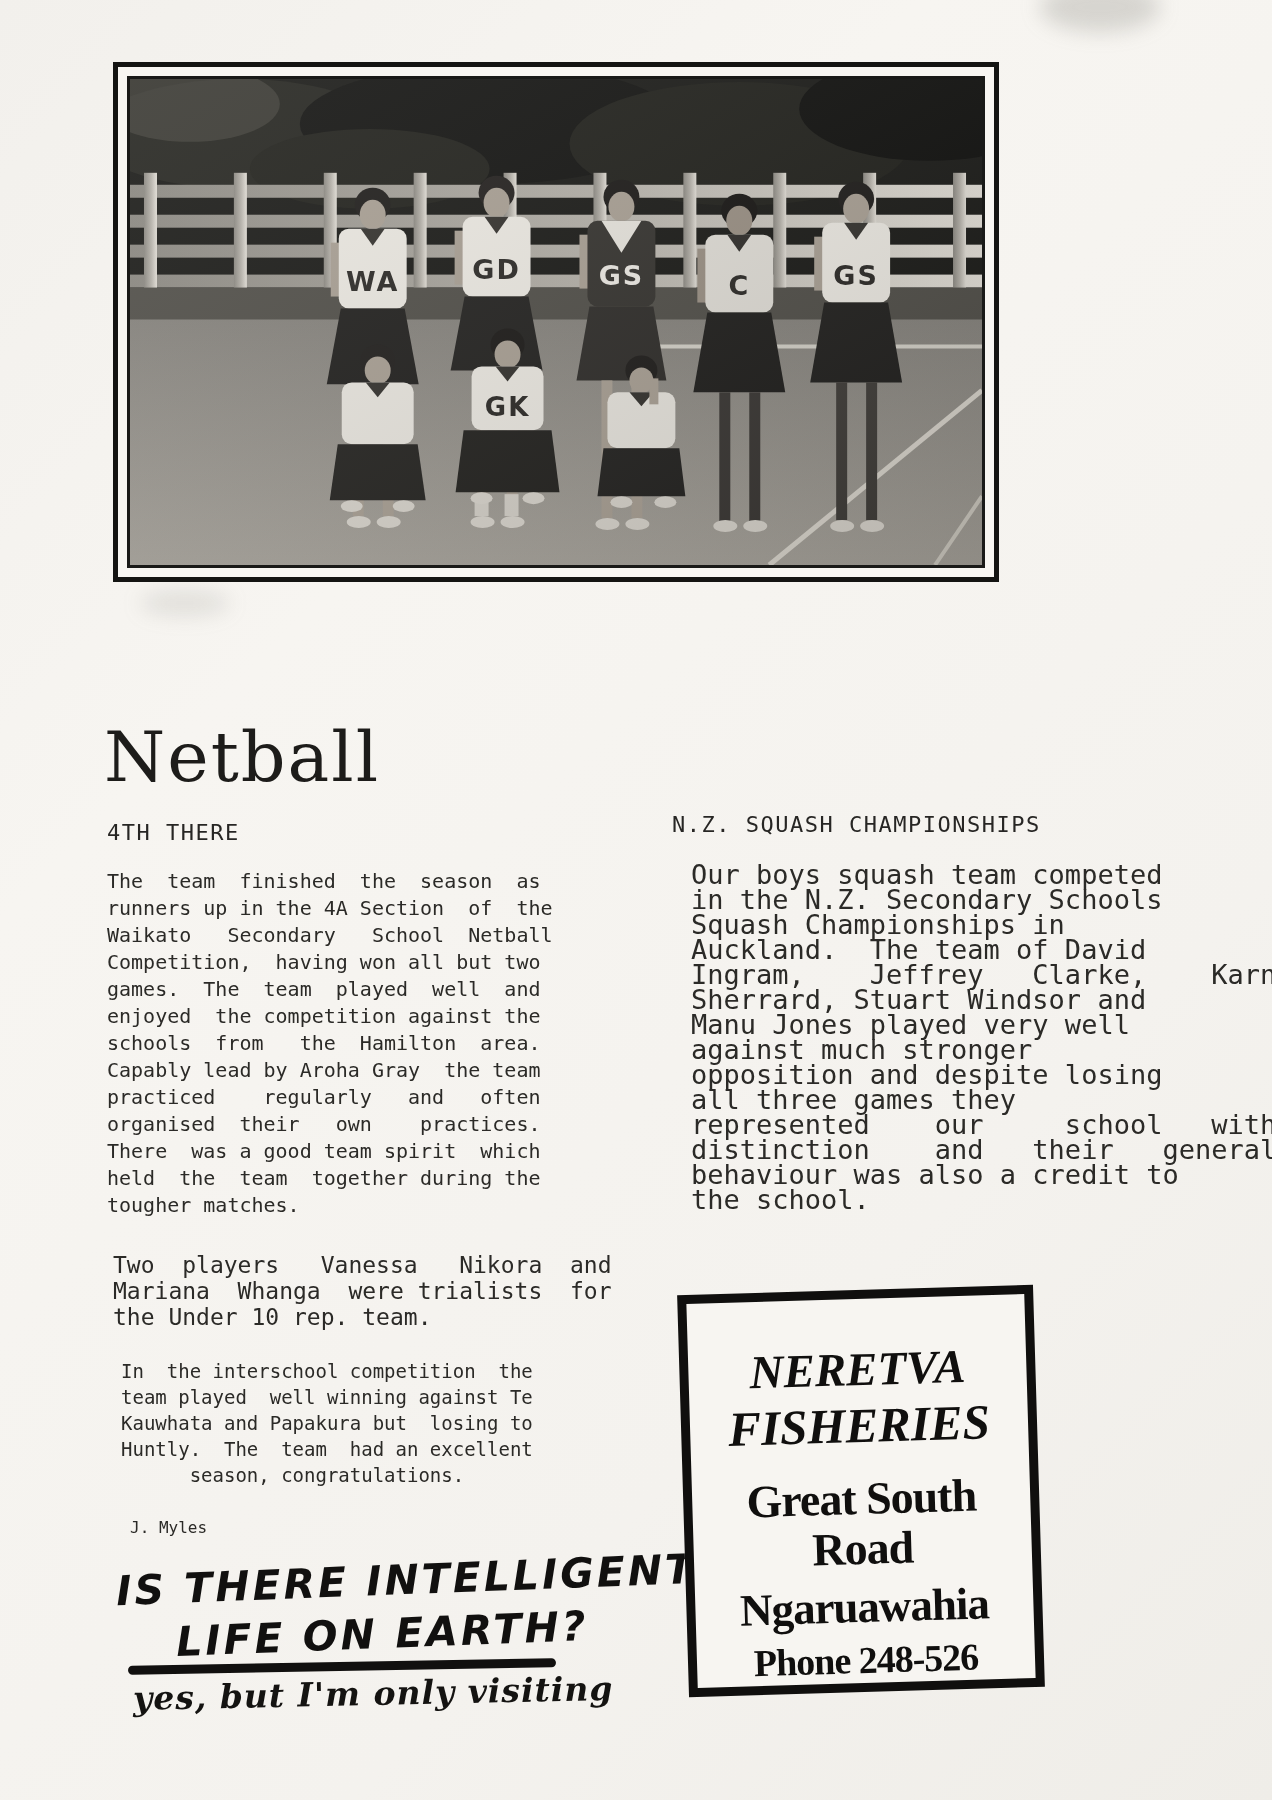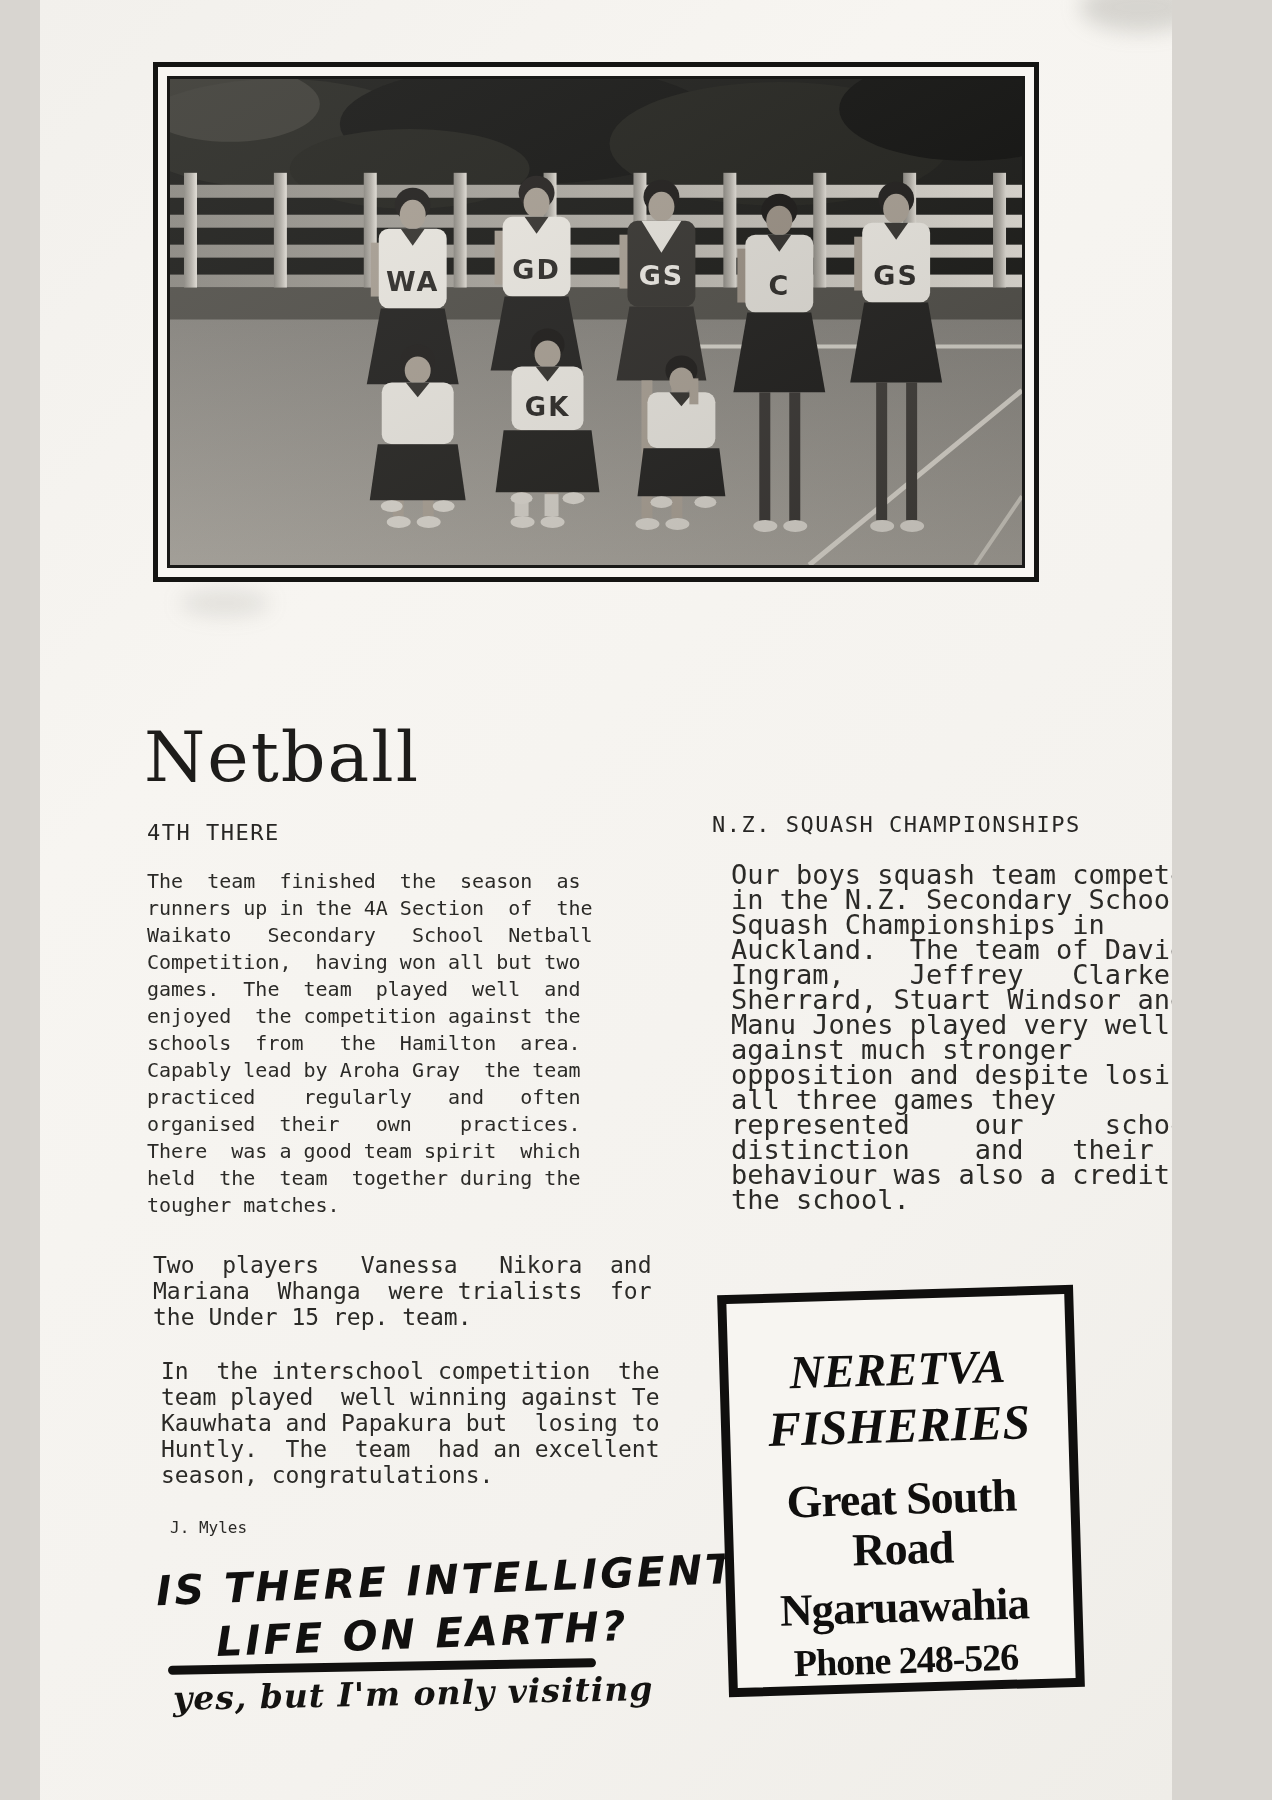--- a/index.html
+++ b/index.html
@@ -1,40 +1,40 @@
 <!DOCTYPE html>
 <html><head>
 <meta charset="utf-8">
 <style>
   html,body{margin:0;padding:0;background:#d8d5d0;}
   #page{
-    position:relative;width:1132px;height:1800px;overflow:hidden;
+    position:relative;width:1272px;height:1800px;overflow:hidden;
     background:linear-gradient(135deg,#f2f0ec 0%,#f7f5f1 30%,#f4f2ee 70%,#efede8 100%);
-    font-family:"DejaVu Sans Mono",monospace;color:#23221f;margin-left:40px;
+    font-family:"DejaVu Sans Mono",monospace;color:#23221f;
   }
   .smudge{position:absolute;border-radius:50%;filter:blur(10px);pointer-events:none;}
   
   .photo-frame{
     position:absolute;left:113px;top:62px;width:886px;height:520px;
     border:5px solid #141412;background:#f8f6f2;padding:9px;box-sizing:border-box;
   }
   .photo-inner{width:100%;height:100%;border:3px solid #1a1a18;box-sizing:border-box;overflow:hidden;background:#8f8c86;}
   .photo-inner svg{display:block;width:100%;height:100%;}
   
   .big-title{position:absolute;font-family:"DejaVu Serif",serif;font-weight:400;color:#1d1c1a;line-height:1;}
   #netball-title{left:104px;top:722px;font-size:70px;letter-spacing:2px;}
   #squash-title{left:686px;top:712px;font-size:64px;letter-spacing:2px;}
   .sub-head{position:absolute;font-size:22px;letter-spacing:1.5px;color:#272624;}
   #netball-sub{left:107px;top:820px;}
   #squash-sub{left:672px;top:812px;}
   
   .typewriter{position:absolute;white-space:pre;color:#2b2a27;}
   #net-p1{left:107px;top:868px;font-size:20px;line-height:27px;}
   #net-p2{left:113px;top:1252px;font-size:23px;line-height:26px;}
-  #net-p3{left:121px;top:1358px;font-size:23px;line-height:26px;}
+  #net-p3{left:121px;top:1358px;font-size:19px;line-height:26px;text-align:center;}
   #net-byline{left:130px;top:1518px;font-size:16px;}
   #squash-p{left:691px;top:862px;font-size:27px;line-height:25px;}
   
   .marker{
     position:absolute;font-family:"DejaVu Sans",sans-serif;font-weight:bold;font-style:italic;
     color:#11100f;transform:rotate(-2.2deg);letter-spacing:3px;white-space:nowrap;
   }
   #graf-1{left:116px;top:1556px;font-size:41px;}
   #graf-2{left:176px;top:1610px;font-size:41px;}
   #graf-underline{
@@ -243,21 +243,21 @@
 enjoyed  the competition against the
 schools  from   the  Hamilton  area.
 Capably lead by Aroha Gray  the team
 practiced    regularly   and   often
 organised  their   own    practices.
 There  was a good team spirit  which
 held  the  team  together during the
 tougher matches.</div>
   <div id="net-p2" class="typewriter">Two  players   Vanessa   Nikora  and
 Mariana  Whanga  were trialists  for
-the Under 15 rep. team.</div>
+the Under 10 rep. team.</div>
   <div id="net-p3" class="typewriter">In  the interschool competition  the
 team played  well winning against Te
 Kauwhata and Papakura but  losing to
 Huntly.  The  team  had an excellent
 season, congratulations.</div>
   <div id="net-byline" class="typewriter">J. Myles</div>
 
   <div id="graf-1" class="marker">IS THERE INTELLIGENT</div>
   <div id="graf-2" class="marker">LIFE ON EARTH?</div>
   <div id="graf-underline"></div>

